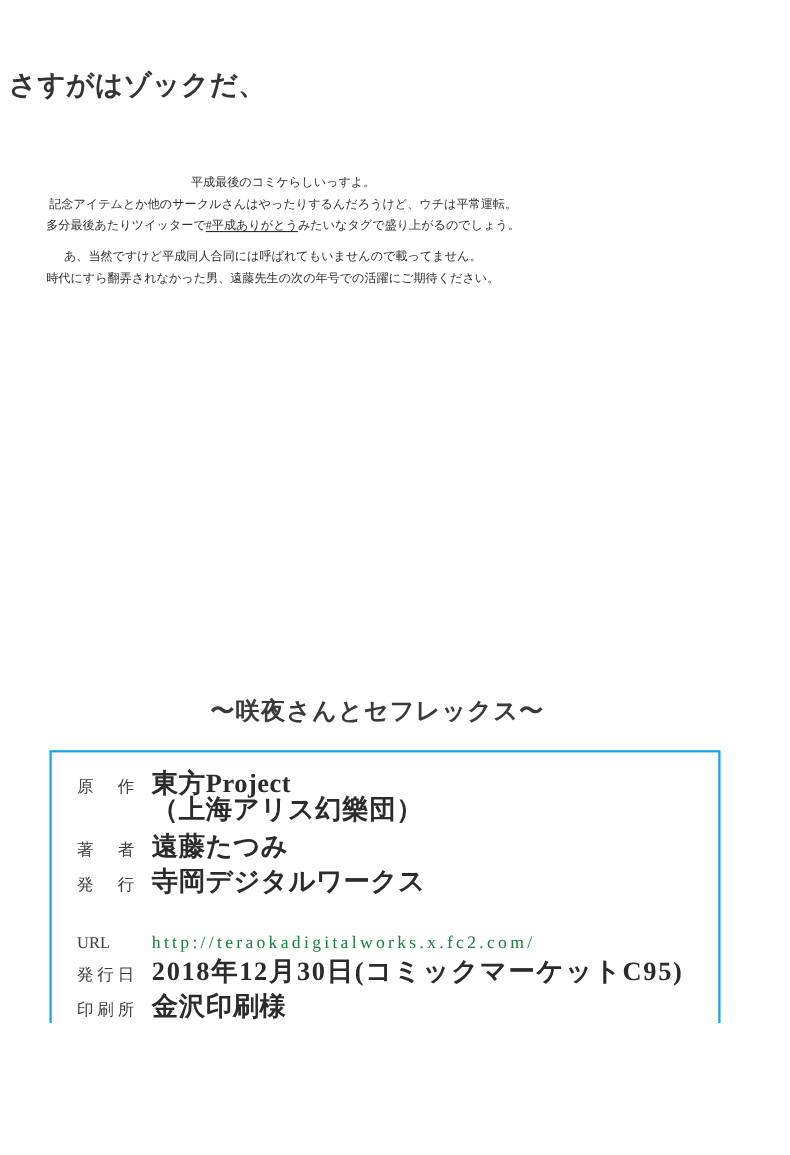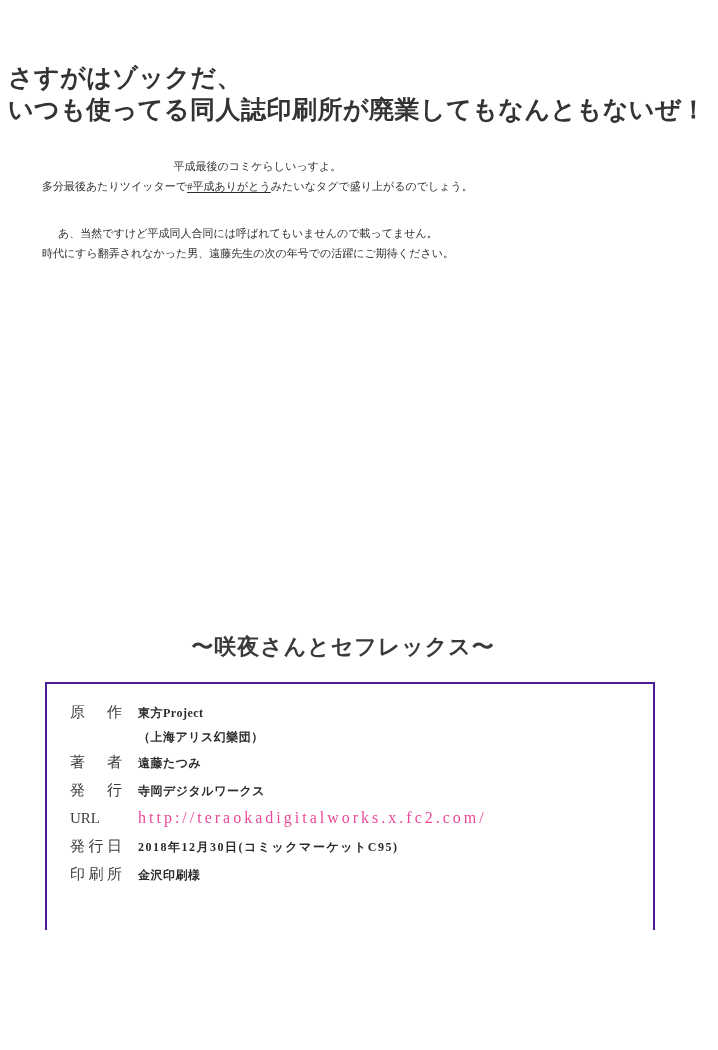--- a/index.html
+++ b/index.html
@@ -56,21 +56,21 @@
     color: #3a3a3a;
     white-space: nowrap;
   }
   .colophon {
     position: absolute;
     left: 45px;
     top: 682px;
     width: 610px;
     height: 284px;
     box-sizing: border-box;
-    border: 2px solid #4c1d95;
+    border: 2px solid #0ea5e9;
     padding: 17px 0 0 23px;
   }
   .c-row {
     display: flex;
     align-items: baseline;
     min-height: 28px;
   }
   .c-row-first {
     min-height: 52px;
   }
@@ -78,52 +78,53 @@
     width: 52px;
     flex-shrink: 0;
     font-size: 15px;
     color: #3d3d3d;
     text-align: justify;
     text-align-last: justify;
     -moz-text-align-last: justify;
   }
   .c-value {
     margin-left: 16px;
-    font-size: 12px;
+    font-size: 24px;
     font-weight: bold;
     color: #2b2b2b;
     letter-spacing: 0.5px;
     white-space: nowrap;
   }
   .c-value .sub-line {
     display: block;
     line-height: 24px;
   }
   .c-value-url {
     font-weight: normal;
     font-size: 16px;
     letter-spacing: 3px;
-    color: #ec4899;
+    color: #15803d;
+    margin-top: 32px;
   }
   .c-value-date {
     letter-spacing: 1.5px;
   }
 </style>
 </head>
 <body>
 
 <div class="page">
 
   <div class="heading">
     <div>さすがはゾックだ、</div>
-    <div>いつも使ってる同人誌印刷所が廃業してもなんともないぜ！</div>
   </div>
 
   <div class="para para-1">
     <div>平成最後のコミケらしいっすよ。</div>
+    <div>記念アイテムとか他のサークルさんはやったりするんだろうけど、ウチは平常運転。</div>
     <div><span>多分最後あたりツイッターで</span><span class="hashtag">#平成ありがとう</span><span>みたいなタグで盛り上がるのでしょう。</span></div>
   </div>
 
   <div class="para para-2">
     <div>あ、当然ですけど平成同人合同には呼ばれてもいませんので載ってません。</div>
     <div>時代にすら翻弄されなかった男、遠藤先生の次の年号での活躍にご期待ください。</div>
   </div>
 
   <div class="book-title">〜咲夜さんとセフレックス〜</div>
 

